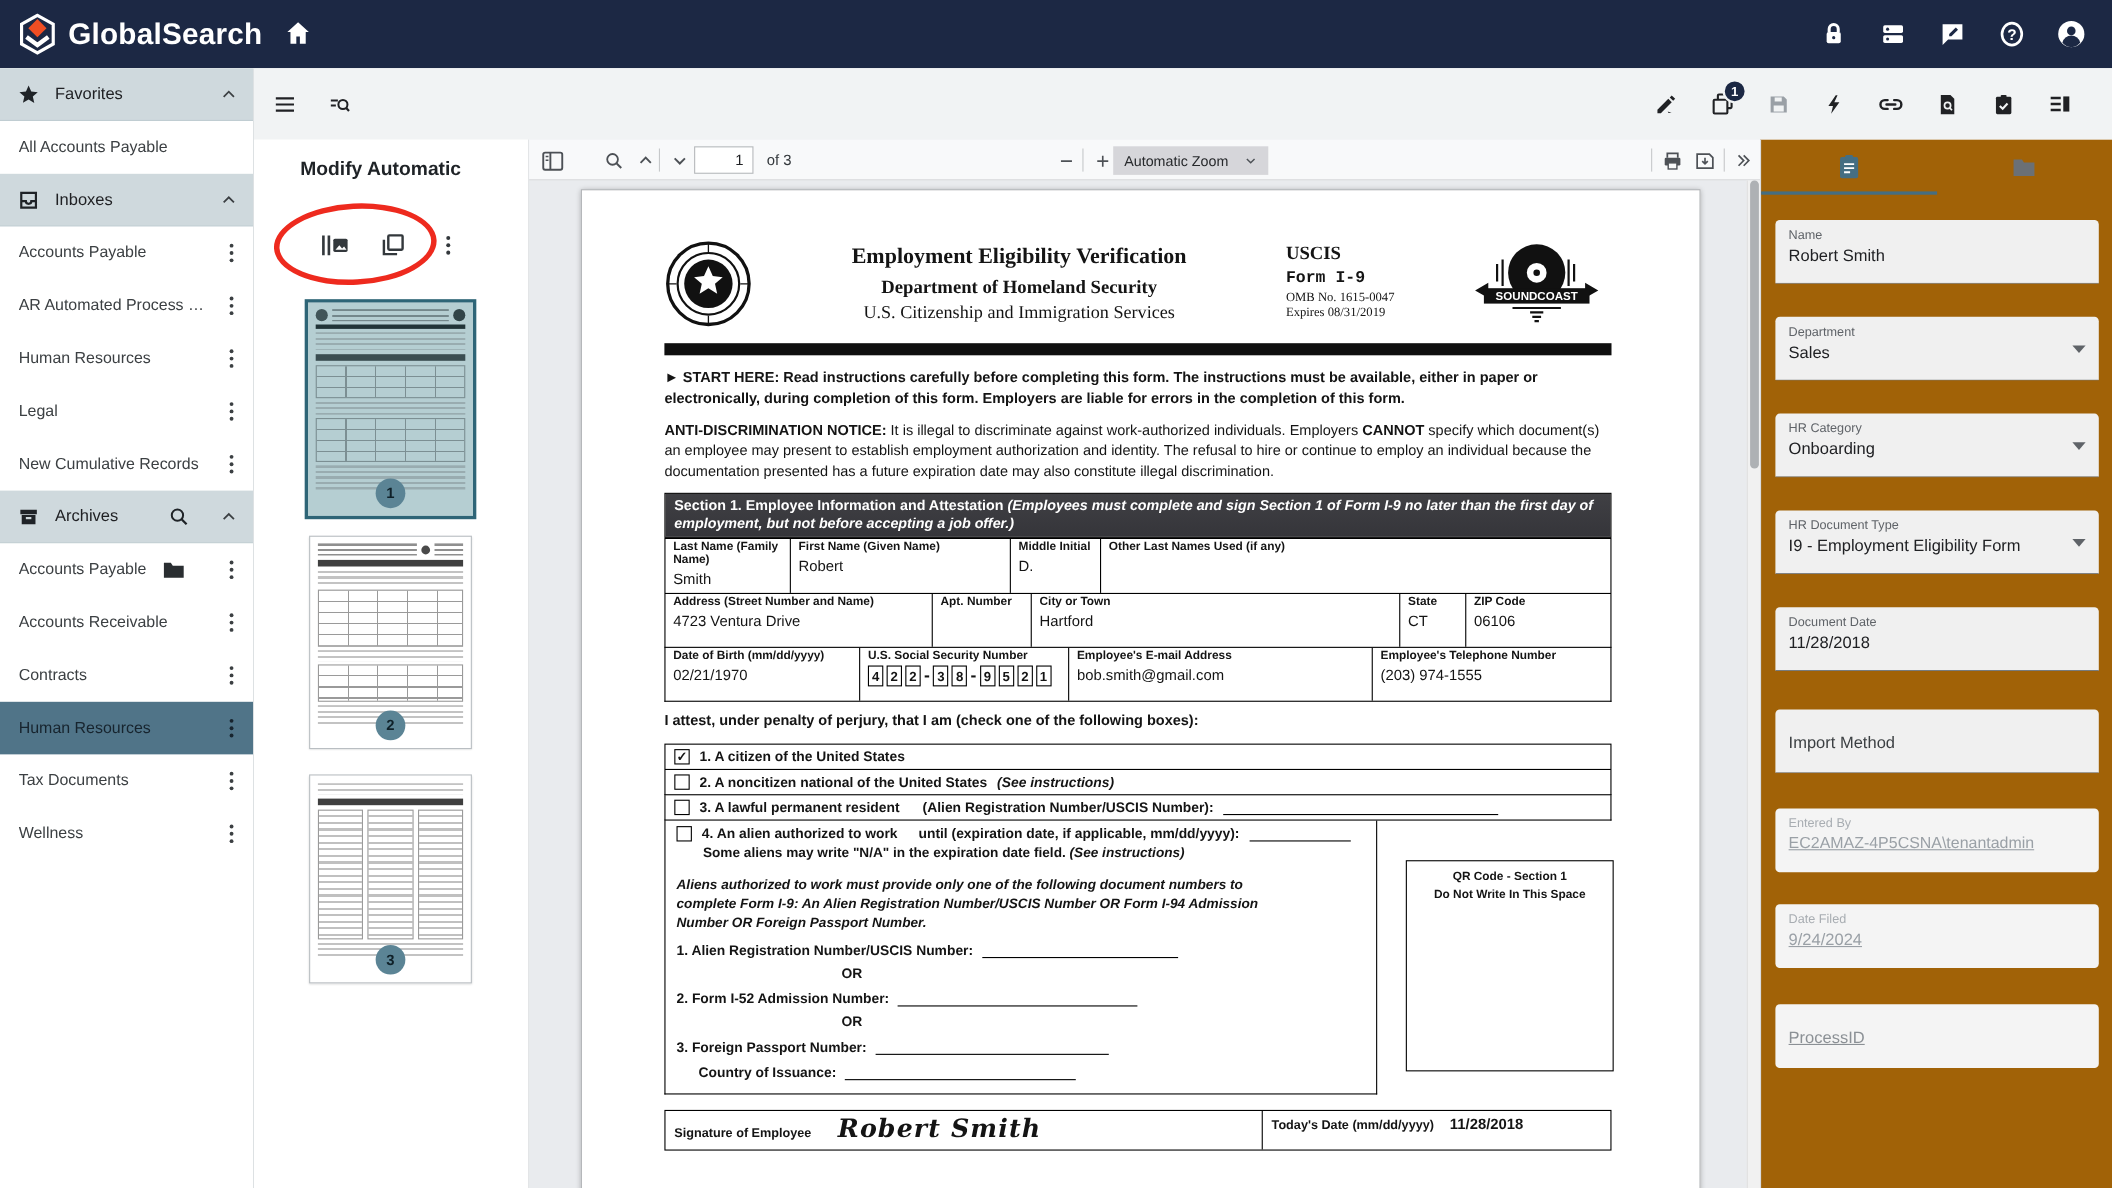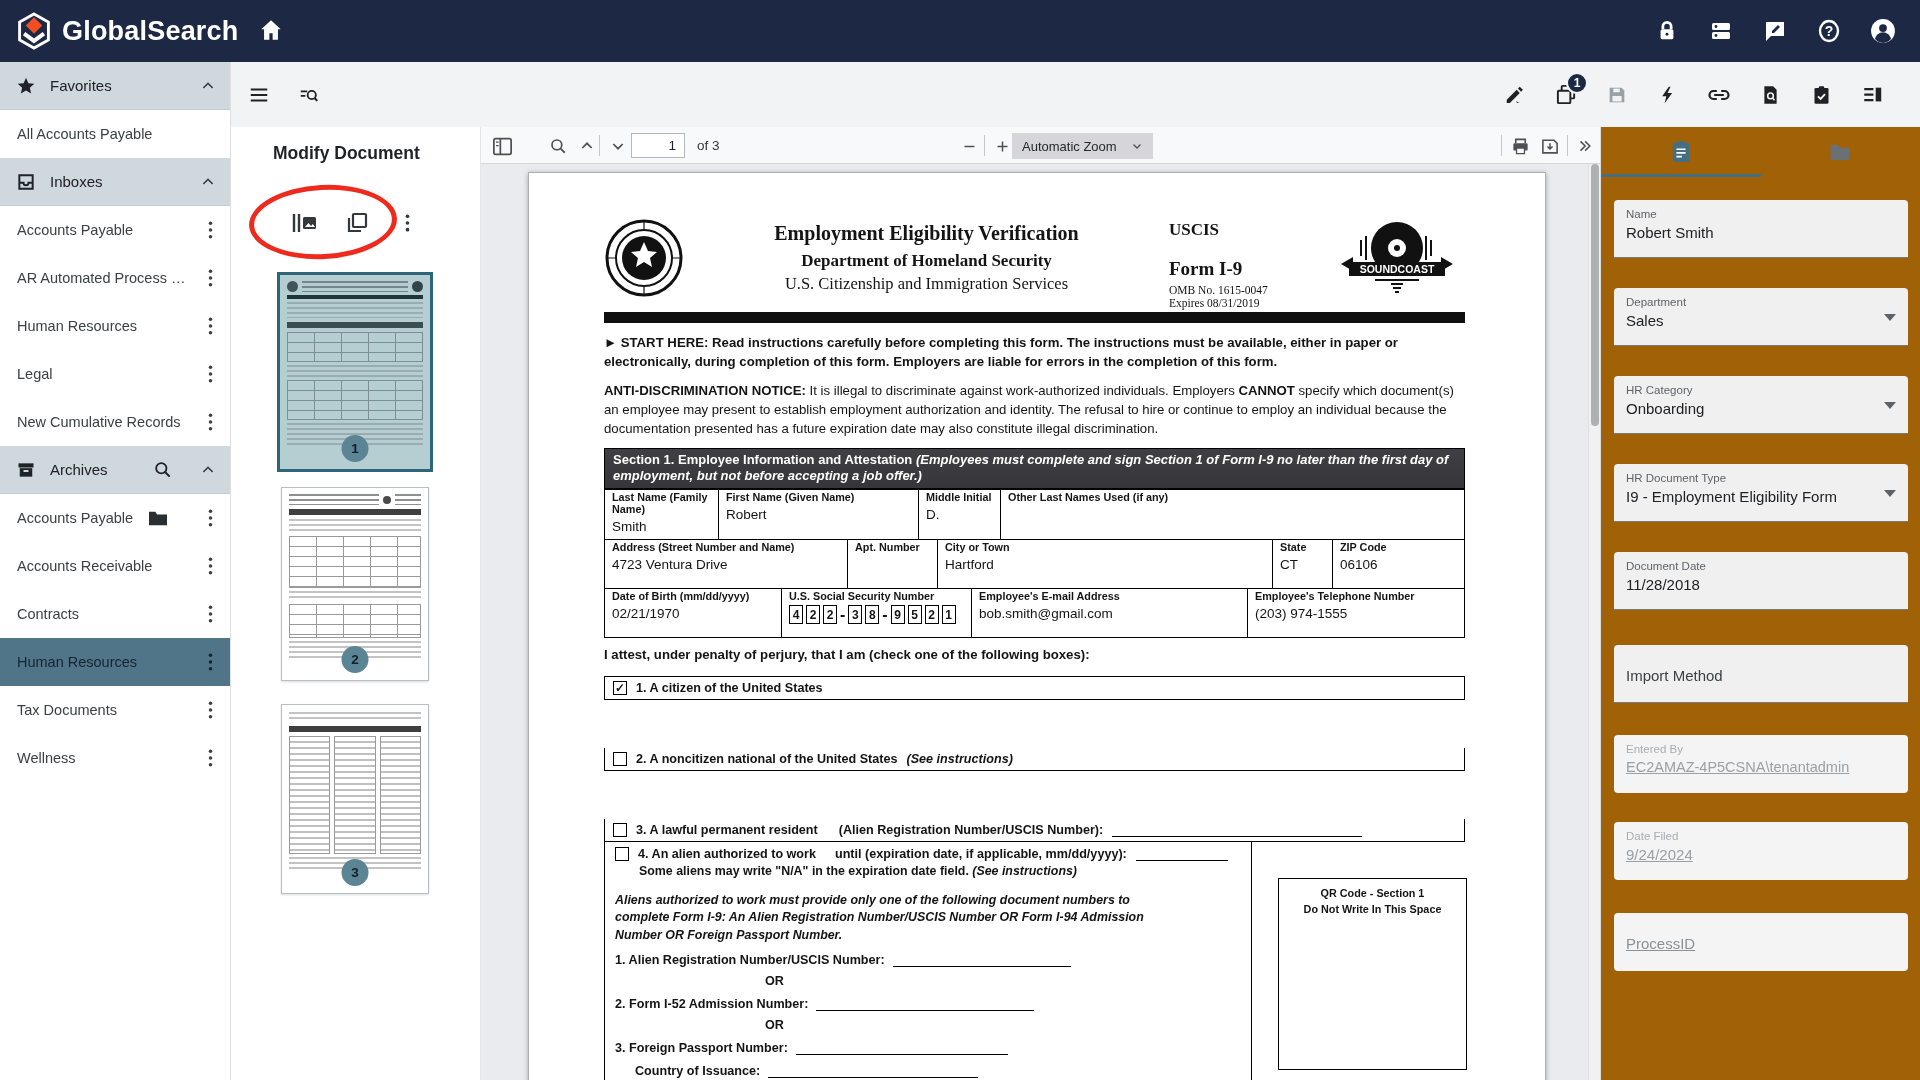--- a/index.html
+++ b/index.html
@@ -75,21 +75,21 @@
   .pdoc { position:absolute; left:47px; top:8px; width:1018px; height:1000px; background:#fff; border:1px solid #adb0b3; box-shadow:0 1px 5px rgba(0,0,0,.3); color:#141414; }
   .content { padding:45px 80px 0 75px; }
   .fhdr { display:flex; align-items:flex-start; height:84px; }
   .seal { width:80px; height:80px; flex:0 0 auto; }
   .tblock { flex:1; text-align:center; font-family:"Liberation Serif", serif; padding-top:4px; }
   .t1 { font-size:20px; font-weight:700; }
   .t2 { font-size:17px; font-weight:700; margin-top:6px; }
   .t3 { font-size:16.5px; margin-top:3px; }
   .ublock { width:158px; text-align:left; font-family:"Liberation Serif", serif; flex:0 0 auto; padding-top:2px; }
   .u1 { font-size:17px; font-weight:700; }
-  .u2 { font-size:19px; font-weight:700; margin-top:18px; }
+  .u2 { font-size:15px; font-weight:700; margin-top:4px;font-family:Liberation Mono, monospace; }
   .u3 { font-size:11.5px; margin-top:4px; }
   .u4 { font-size:11.5px; margin-top:1px; }
   .clogo { width:130px; flex:0 0 auto; margin-left:8px; }
   .hbar { height:11px; background:#0f0f0f; margin-top:10px; }
   p.instr { margin-top:11px; font-size:13.2px; line-height:1.42; }
   .b { font-weight:700; }
   .secbar { margin-top:9px; border:1.5px solid #000; background:linear-gradient(#404044,#35353a); color:#fff; padding:3px 8px 4px; font-size:13px; font-weight:700; line-height:1.25; }
   .secbar i { font-weight:600; }
 
   .fgrid { display:grid; border:1.5px solid #000; border-top-width:1.5px; }
@@ -98,21 +98,21 @@
   .g2 { grid-template-columns:243px 90px 335px 60px 1fr; }
   .g3 { grid-template-columns:177px 190px 276px 1fr; }
   .cell { padding:1px 7px 5px; border-right:1.5px solid #000; min-height:48px; }
   .cell:last-child { border-right:none; }
   .flabel { font-size:10.8px; font-weight:700; }
   .fval { font-size:13.5px; margin-top:4px; }
   .ssnrow { display:flex; align-items:center; gap:3px; margin-top:3px; }
   .sd { width:14px; height:19px; border:1.5px solid #000; font-size:12px; font-weight:600; display:flex; align-items:center; justify-content:center; }
   .dash { font-weight:700; }
 
-  .cbrow { border:1.5px solid #000; border-top:none; display:flex; align-items:center; gap:9px; padding:4px 8px; font-size:12.6px; font-weight:700;margin-top:48px; }
+  .cbrow { border:1.5px solid #000; border-top:none; display:flex; align-items:center; gap:9px; padding:4px 8px; font-size:12.6px; font-weight:700; }
   .cbrow.first { margin-top:11px; border-top:1.5px solid #000; }
   .cbx { width:14px; height:14px; border:1.6px solid #000; flex:0 0 auto; display:flex; align-items:center; justify-content:center; font-size:12px; font-weight:700; }
   .uline { border-bottom:1.3px solid #000; height:14px; }
   .attest-wrap { position:relative; }
   .region4 { width:648px; border:1.5px solid #000; border-top:none; padding:5px 10px 12px; min-height:230px; }
   .r4line1 { display:flex; align-items:flex-end; gap:9px; font-size:12.6px; font-weight:700; }
   .r4line2 { margin-left:24px; margin-top:3px; font-size:12.4px; font-weight:700; }
   .r4line2 i { font-weight:600; }
   .aliens { margin-top:14px; font-size:12.4px; font-style:italic; font-weight:600; line-height:1.4; width:540px; }
   .dline { display:flex; align-items:flex-end; font-size:12.6px; font-weight:700; margin-top:9px; }
@@ -438,21 +438,21 @@
           <svg width="5" height="20" viewBox="0 0 6 24">
             <circle cx="3" cy="4" r="2.1" fill="#3c4043"></circle>
             <circle cx="3" cy="12" r="2.1" fill="#3c4043"></circle>
             <circle cx="3" cy="20" r="2.1" fill="#3c4043"></circle>
           </svg>
         </span>
     </div>
   </aside>
 
   <section class="modify">
-    <div class="modify-title">Modify Document</div>
+    <div class="modify-title">Modify Automatic</div>
 
     <div class="mod-ic" style="left:60px; top:82px;">
       <svg width="26" height="24" viewBox="0 0 26 24">
           <path d="M2 3v18M7 3v18" stroke="#33383c" stroke-width="2.4"></path>
           <rect x="11" y="6" width="13" height="12" rx="1.5" fill="#33383c"></rect>
           <path d="M13 16l3.5-4 2.5 3 1.8-2 2.2 3z" fill="#fff"></path>
         </svg>
     </div>
     <div class="mod-ic" style="left:112px; top:82px;">
       <svg width="24" height="24" viewBox="0 0 24 24">

